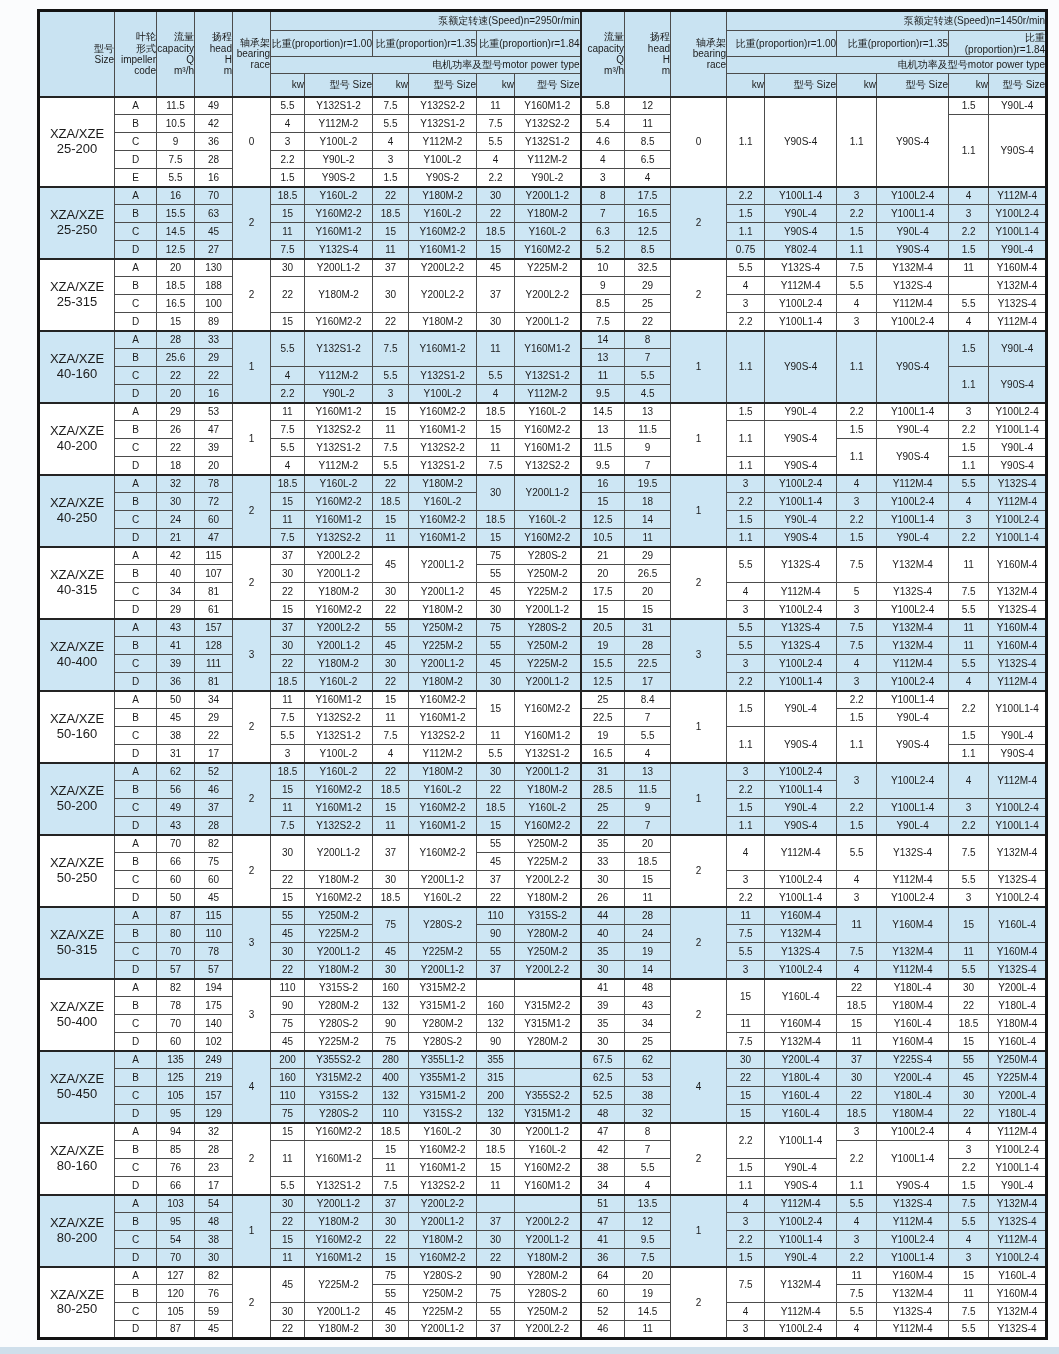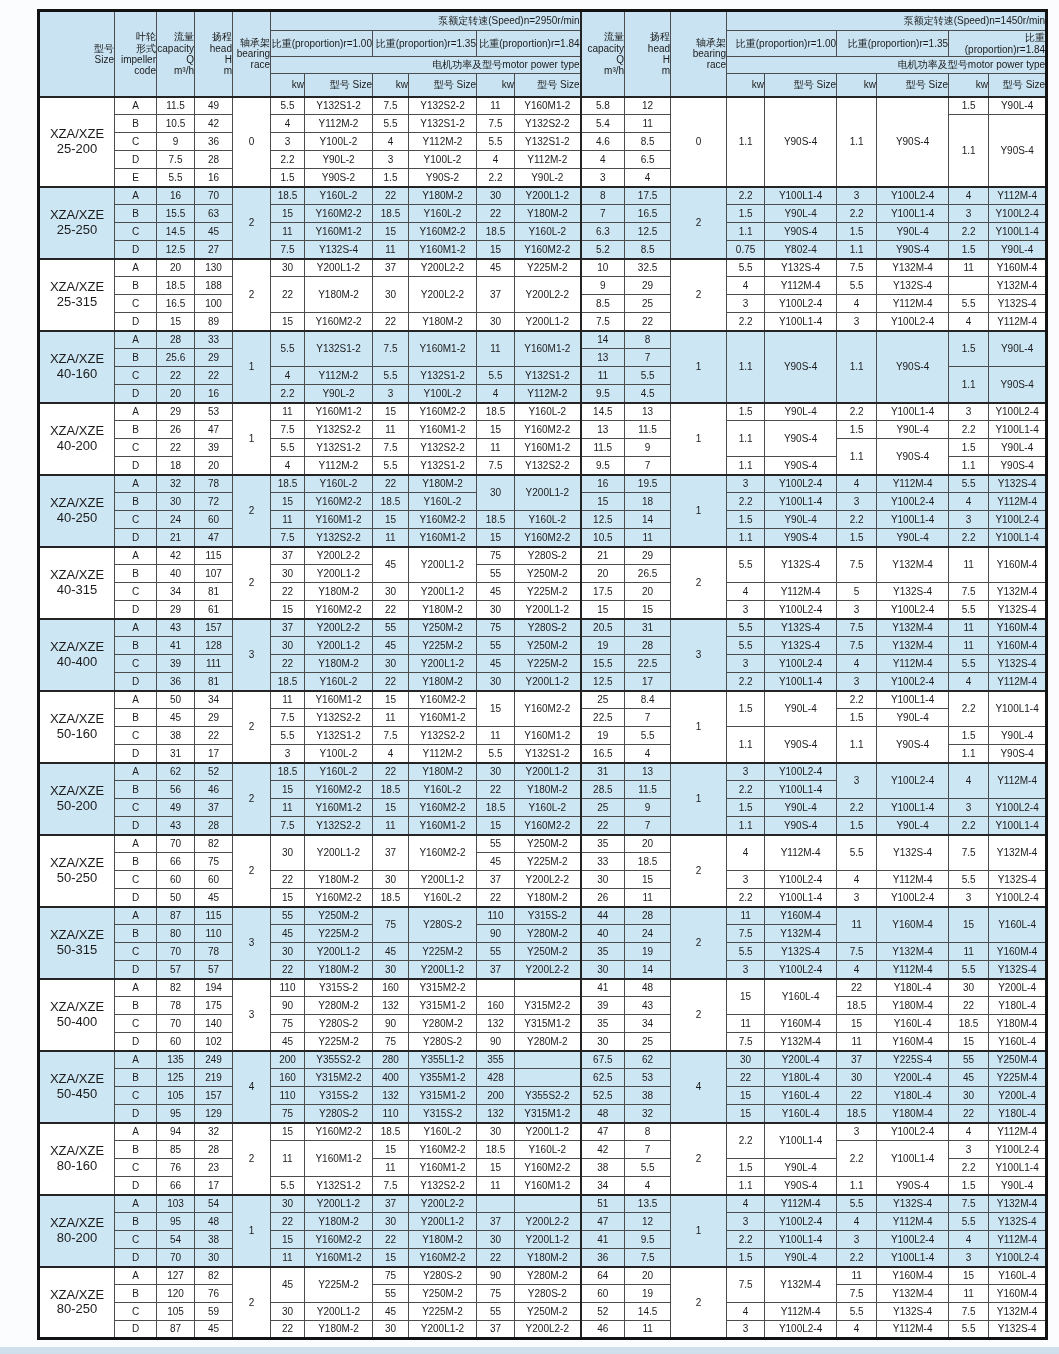--- a/index.html
+++ b/index.html
@@ -1094,21 +1094,21 @@
           <td class="sz">Y250M-4</td>
         </tr>
         <tr class="shaded">
           <td>B</td>
           <td>125</td>
           <td>219</td>
           <td class="kw">160</td>
           <td class="sz">Y315M2-2</td>
           <td class="kw">400</td>
           <td class="sz">Y355M1-2</td>
-          <td class="kw">428</td>
+          <td class="kw">315</td>
           <td class="sz"></td>
           <td class="div">62.5</td>
           <td>53</td>
           <td class="kw">22</td>
           <td class="sz">Y180L-4</td>
           <td class="kw">30</td>
           <td class="sz">Y200L-4</td>
           <td class="kw">45</td>
           <td class="sz">Y225M-4</td>
         </tr>

